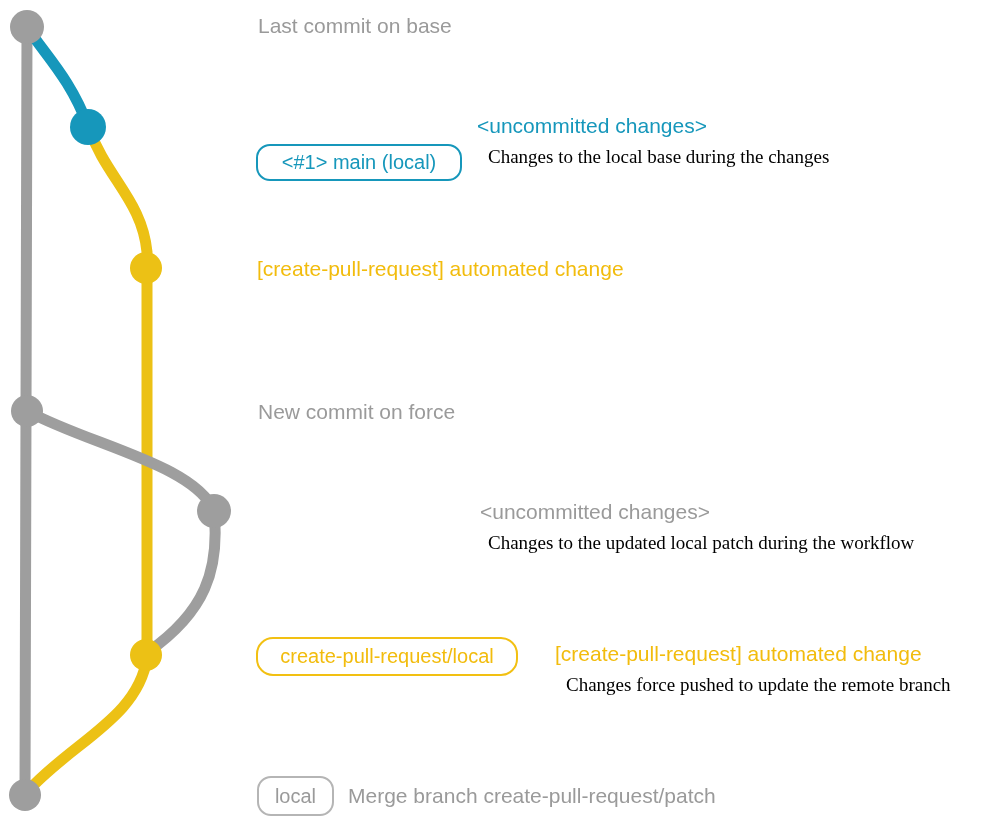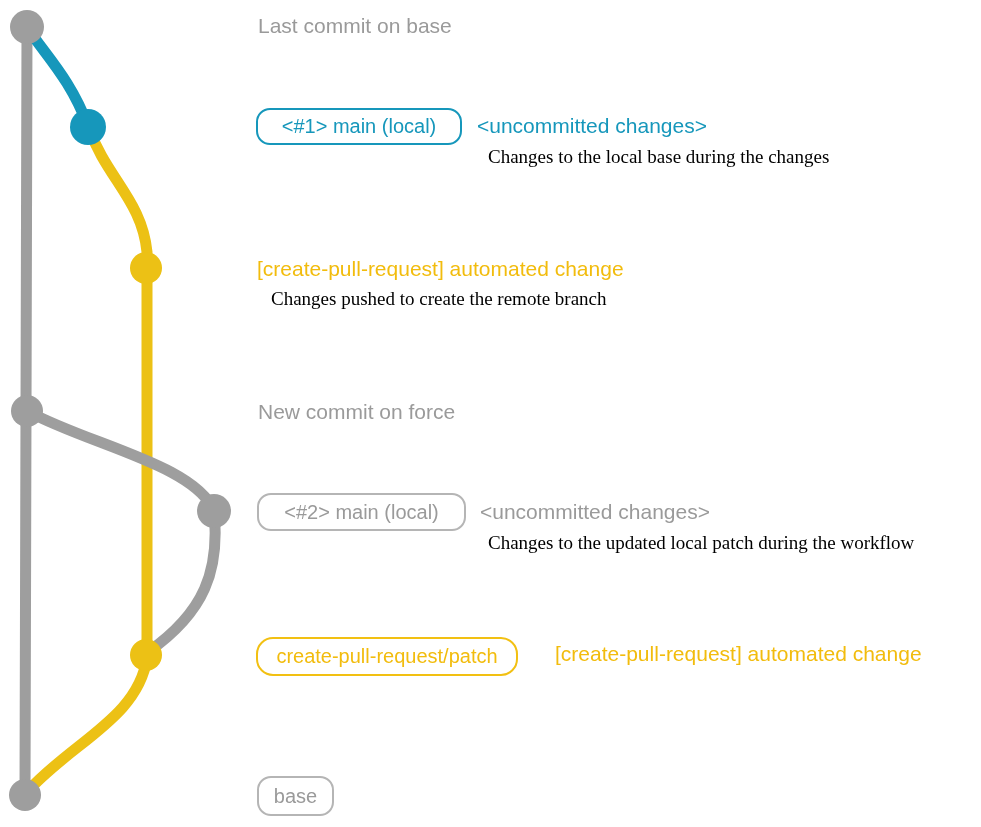--- a/index.html
+++ b/index.html
@@ -39,21 +39,21 @@
   .yellow{color:var(--yellow-text);text-align:center;}
 
   .badge{
     position:absolute;
     display:flex;align-items:center;justify-content:center;
     border:2px solid var(--gray-border);
     border-radius:14px;
     box-sizing:border-box;
     background:#ffffff;
   }
-  .badge.teal-border{border-color:var(--teal);}
+  .badge.teal-border{border-color:var(--teal);margin-top:36px;}
   .badge.yellow-border{border-color:var(--yellow-border);border-radius:17px;}
 </style>
 </head>
 <body>
 
 <div class="canvas">
 
   <svg class="graph-svg" width="981" height="827" viewBox="0 0 981 827">
 
     <path class="stroke-yellow" d="M 88 126 C 106 178, 142 200, 147 252 L 147 658 C 138 718, 72 742, 27 792"></path>
@@ -76,32 +76,30 @@
 
   <div class="label sans-21 gray" style="left:258px;top:14px;">Last commit on base</div>
 
   <div class="badge teal-border sans-20 teal" style="left:256px;top:108px;width:206px;height:37px;">
     <span>&lt;#1&gt; main (local)</span>
   </div>
   <div class="label sans-21 teal" style="left:477px;top:114px;">&lt;uncommitted changes&gt;</div>
   <div class="label serif-19" style="left:488px;top:146px;">Changes to the local base during the changes</div>
 
   <div class="label sans-21 yellow" style="left:257px;top:257px;">[create-pull-request] automated change</div>
-  <div class="label serif-19" style="left:271px;top:288px;">Changes pushed to create the remote branch</div>
 
   <div class="label sans-21 gray" style="left:258px;top:400px;">New commit on force</div>
 
-  <div class="badge sans-20 gray" style="left:257px;top:493px;width:209px;height:38px;">
-    <span>&lt;#2&gt; main (local)</span>
-  </div>
   <div class="label sans-21 gray" style="left:480px;top:500px;">&lt;uncommitted changes&gt;</div>
   <div class="label serif-19" style="left:488px;top:532px;">Changes to the updated local patch during the workflow</div>
 
   <div class="badge yellow-border sans-20 yellow" style="left:256px;top:637px;width:262px;height:39px;">
-    <span>create-pull-request/patch</span>
+    <span>create-pull-request/local</span>
   </div>
   <div class="label sans-21 yellow" style="left:555px;top:642px;">[create-pull-request] automated change</div>
+  <div class="label serif-19" style="left:566px;top:674px;">Changes force pushed to update the remote branch</div>
 
   <div class="badge sans-20 gray" style="left:257px;top:776px;width:77px;height:40px;">
-    <span>base</span>
+    <span>local</span>
   </div>
+  <div class="label sans-21 gray" style="left:348px;top:784px;">Merge branch create-pull-request/patch</div>
 
 </div>
 
 </body></html>

